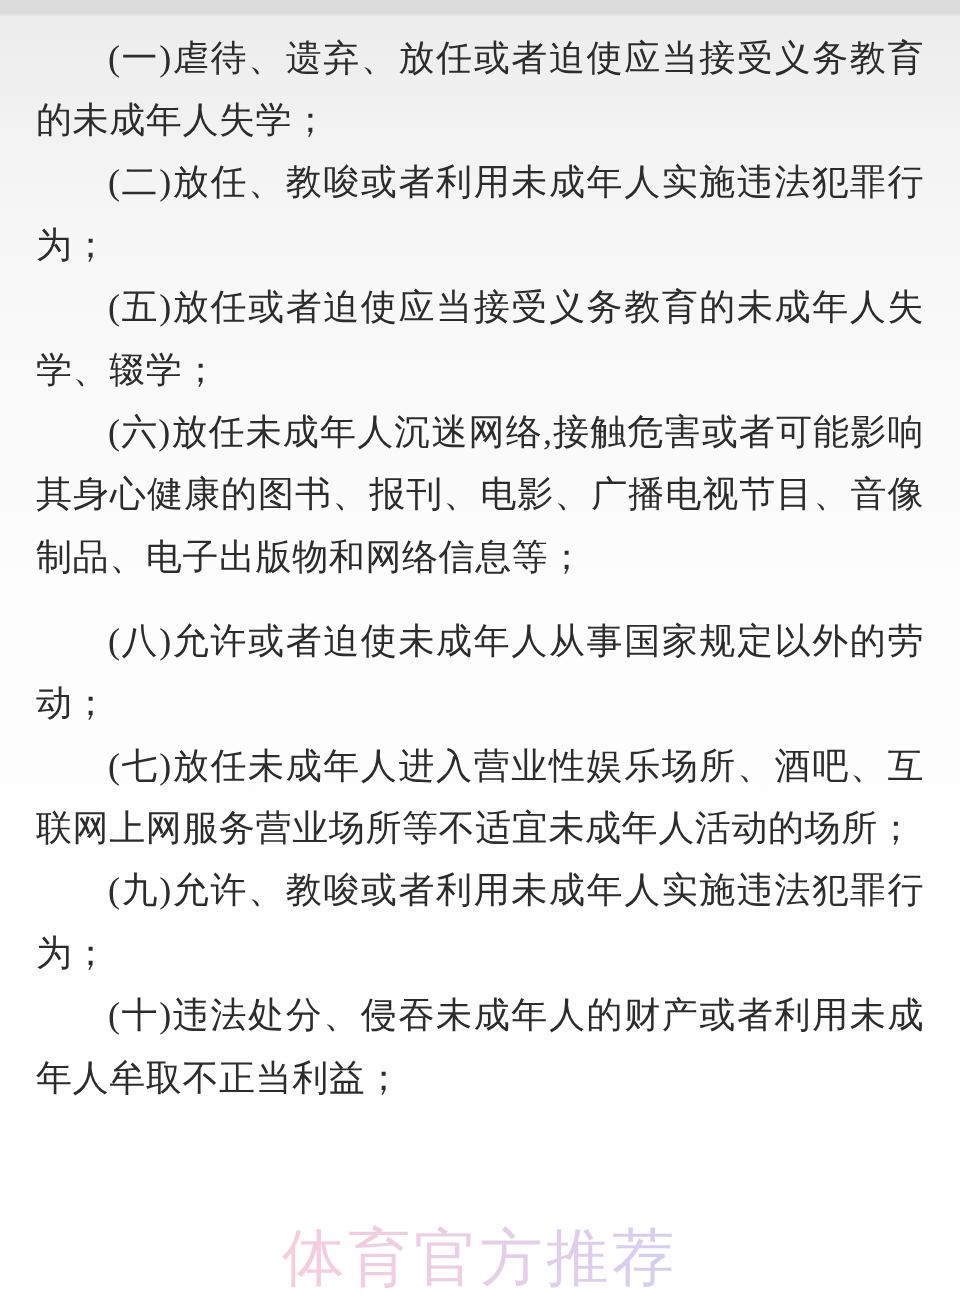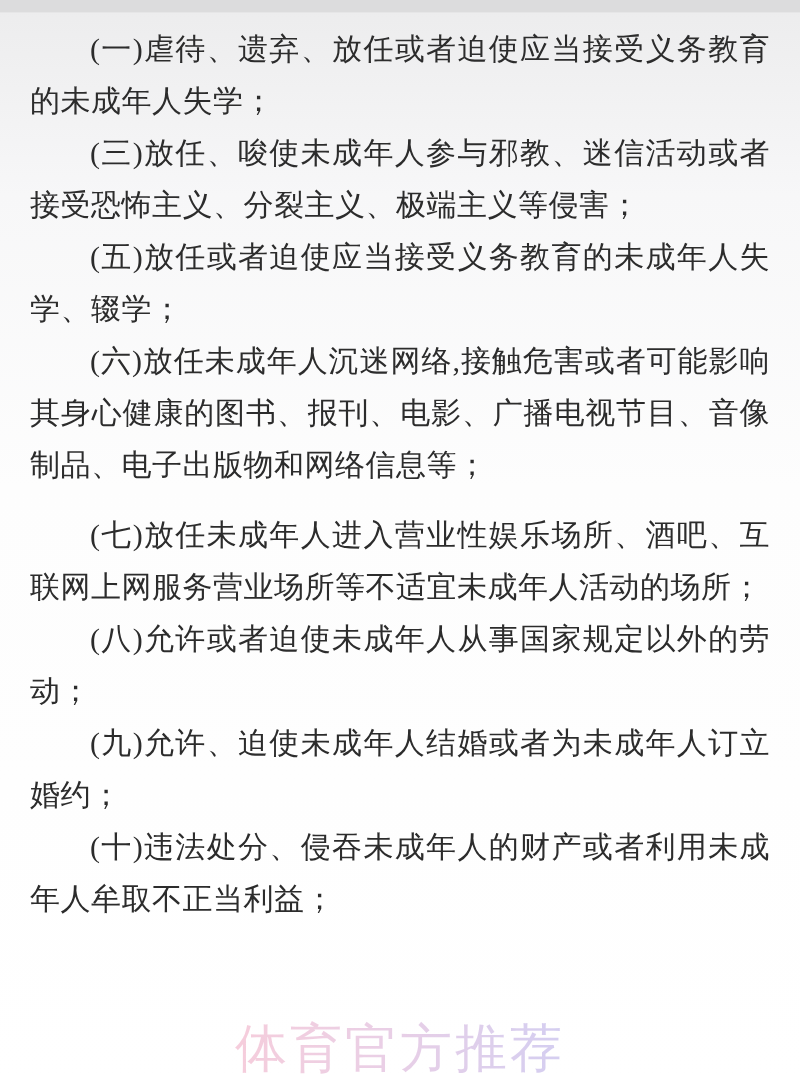--- a/index.html
+++ b/index.html
@@ -54,23 +54,23 @@
     }
   }
 </style>
 </head>
 <body>
 
 <div class="top-strip"></div>
 
 <div class="content">
   <p>(一)虐待、遗弃、放任或者迫使应当接受义务教育的未成年人失学；</p>
-  <p>(三)放任、唆使未成年人参与邪教、迷信活动或者接受恐怖主义、分裂主义、极端主义等侵害；</p>
+  <p>(二)放任、教唆或者利用未成年人实施违法犯罪行为；</p>
   <p>(五)放任或者迫使应当接受义务教育的未成年人失学、辍学；</p>
   <p>(六)放任未成年人沉迷网络,接触危害或者可能影响其身心健康的图书、报刊、电影、广播电视节目、音像制品、电子出版物和网络信息等；</p>
+  <p>(八)允许或者迫使未成年人从事国家规定以外的劳动；</p>
   <p>(七)放任未成年人进入营业性娱乐场所、酒吧、互联网上网服务营业场所等不适宜未成年人活动的场所；</p>
-  <p>(八)允许或者迫使未成年人从事国家规定以外的劳动；</p>
-  <p>(九)允许、迫使未成年人结婚或者为未成年人订立婚约；</p>
+  <p>(九)允许、教唆或者利用未成年人实施违法犯罪行为；</p>
   <p>(十)违法处分、侵吞未成年人的财产或者利用未成年人牟取不正当利益；</p>
 
 </div>
 
 <div class="watermark">体育官方推荐</div>
 
 </body></html>

